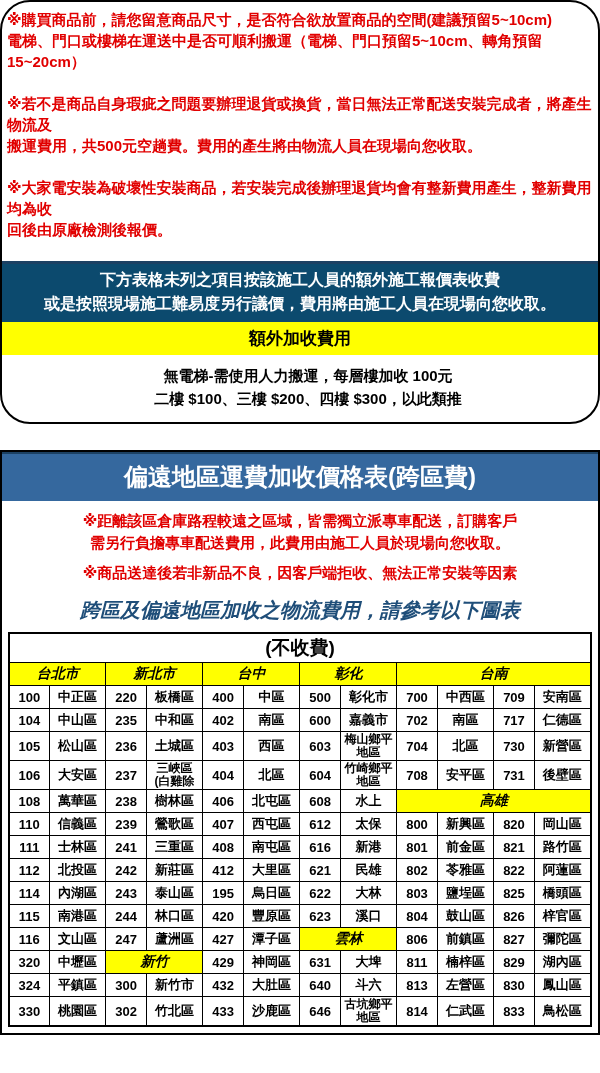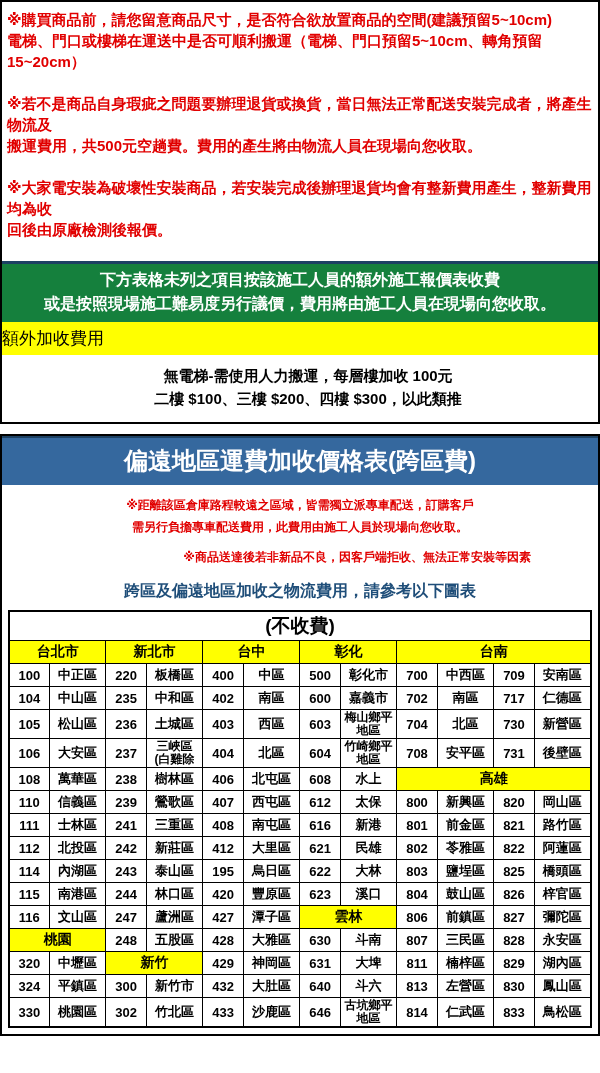--- a/index.html
+++ b/index.html
@@ -1,42 +1,42 @@
 <!DOCTYPE html>
 <html><head>
 <meta charset="utf-8">
 <style>
   html,body{margin:0;padding:0;background:#fff;}
   body{width:600px;height:1073px;overflow:hidden;
        font-family:"Liberation Sans","DejaVu Sans",sans-serif;}
   .page{width:600px;}
   .box{border:2px solid #000;background:#fff;box-sizing:border-box;width:600px;}
-  .box1{margin-bottom:10px;}
+  .box1{margin-bottom:26px;border-radius:30px;}
   .redblock{color:#e10000;font-weight:bold;font-size:15px;line-height:21px;
             padding:0 5px;margin:0 0 21px 0;}
   .redblock:first-child{padding-top:7px;}
-  .banner{background:#15803d;border-top:3px solid #1c4163;color:#fff;font-weight:bold;
+  .banner{background:#0c4a6e;border-top:3px solid #1c4163;color:#fff;font-weight:bold;
           font-size:16px;line-height:24px;text-align:center;padding:4px 0 6px 0;}
-  .yellowbar{background:#ffff00;color:#000;font-weight:normal;font-size:17px;
-             text-align:left;padding:5px 0;}
+  .yellowbar{background:#ffff00;color:#000;font-weight:bold;font-size:17px;
+             text-align:center;padding:5px 0;}
   .feelines{color:#000;font-weight:bold;font-size:15px;line-height:23px;
             text-align:center;margin:9px 0 12px 0;padding-left:16px;}
   .title2{background:#35689e;border-top:2px solid #1c4163;color:#fff;font-weight:bold;
           font-size:24px;text-align:center;padding:7px 0 8px 0;}
-  .note{color:#e10000;font-weight:bold;font-size:12px;line-height:22px;
+  .note{color:#e10000;font-weight:bold;font-size:15px;line-height:22px;
         text-align:center;margin:9px auto 0 auto;}
-  .note-left{width:462px;text-align:right;margin-top:8px;}
-  .hint{color:#1f4e79;font-weight:bold;font-size:16px;text-align:center;
-        margin:13px 0 8px 0;}
+  .note-left{width:462px;text-align:center;margin-top:8px;}
+  .hint{color:#1f4e79;font-weight:bold;font-size:20px;text-align:center;
+        margin:13px 0 8px 0;font-style:italic;}
   table.district{width:584px;margin:0 auto 6px auto;border-collapse:collapse;
                  table-layout:fixed;border:2px solid #000;}
   table.district td{border:1px solid #000;text-align:center;vertical-align:middle;
                     font-weight:bold;font-size:13px;color:#000;height:20px;
                     padding:1px 0;white-space:pre-line;overflow:hidden;}
-  table.district td.yellow{background:#ffff00;font-size:14px;}
+  table.district td.yellow{background:#ffff00;font-size:14px;font-style:italic;}
   table.district td.free{font-size:19px;height:22px;}
   table.district td.sm{font-size:12px;line-height:13px;}
   col.code{width:6.9%;} col.dist{width:9.77%;}
 </style>
 </head>
 <body>
 
 <div class="page">
 
   <section class="box box1">
@@ -247,33 +247,20 @@
             <td>蘆洲區</td>
             <td>427</td>
             <td>潭子區</td>
             <td colspan="2" class="yellow">雲林</td>
             <td>806</td>
             <td>前鎮區</td>
             <td>827</td>
             <td>彌陀區</td>
           </tr>
           <tr>
-            <td colspan="2" class="yellow">桃園</td>
-            <td>248</td>
-            <td>五股區</td>
-            <td>428</td>
-            <td>大雅區</td>
-            <td>630</td>
-            <td>斗南</td>
-            <td>807</td>
-            <td>三民區</td>
-            <td>828</td>
-            <td>永安區</td>
-          </tr>
-          <tr>
             <td>320</td>
             <td>中壢區</td>
             <td colspan="2" class="yellow">新竹</td>
             <td>429</td>
             <td>神岡區</td>
             <td>631</td>
             <td>大埤</td>
             <td>811</td>
             <td>楠梓區</td>
             <td>829</td>

